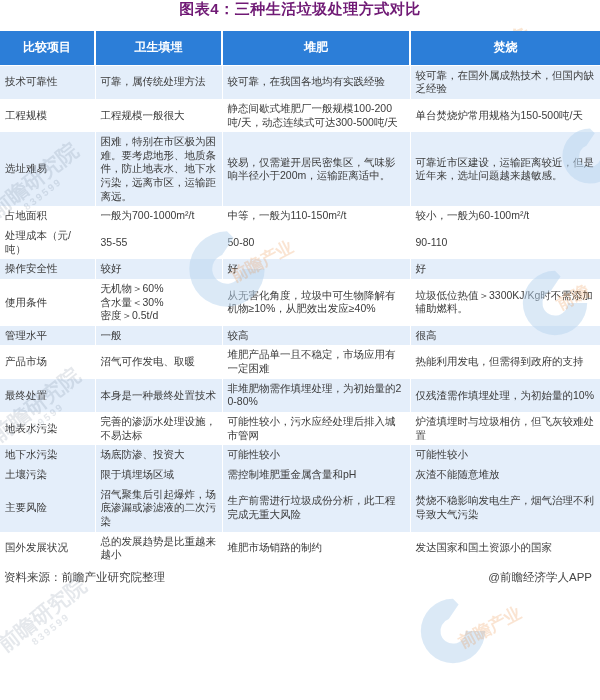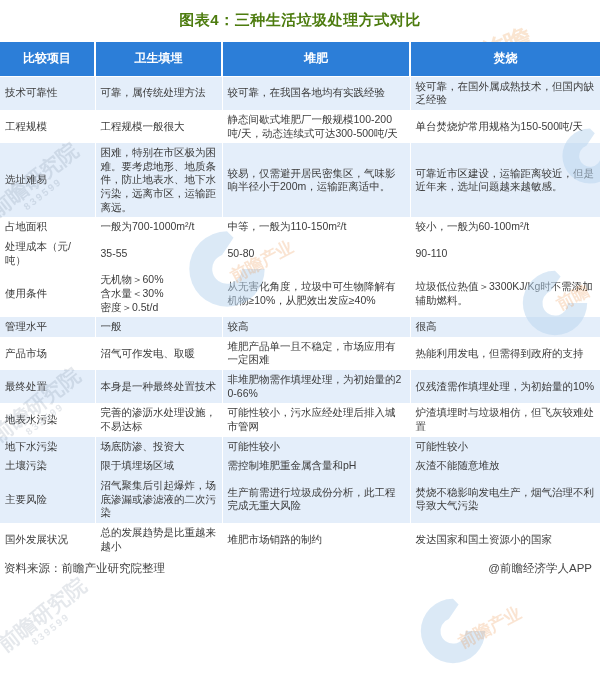--- a/index.html
+++ b/index.html
@@ -1,20 +1,20 @@
 <!DOCTYPE html>
 <html><head>
 <meta charset="utf-8">
 <style>
   html,body{margin:0;padding:0;background:#fff;}
   body{font-family:"Liberation Sans",sans-serif;}
   .page{position:relative;width:600px;height:700px;background:#fff;overflow:hidden;}
 
-  .title{position:relative;z-index:2;text-align:center;padding-top:11px;
-         font-size:15px;font-weight:bold;color:#4d7c0f;letter-spacing:.5px;}
+  .title{position:relative;z-index:2;text-align:center;
+         font-size:15px;font-weight:bold;color:#701a75;letter-spacing:.5px;}
 
   table.cmp{position:relative;z-index:1;width:600px;margin-top:12px;
             border-collapse:collapse;table-layout:fixed;background:#fff;}
   table.cmp th,table.cmp td{
     font-size:10.5px;line-height:1.3;color:#3b3b3b;font-weight:normal;
     text-align:left;vertical-align:middle;padding:3px 5px 3px 5px;
     white-space:pre-line;word-break:break-all;
     border-left:1px solid #fff;
   }
   table.cmp col.c1{width:95px;} table.cmp col.c2{width:127px;}
@@ -90,20 +90,26 @@
           <td>一般为700-1000m²/t</td>
           <td>中等，一般为110-150m²/t</td>
           <td>较小，一般为60-100m²/t</td>
         </tr>
         <tr>
           <th>处理成本（元/吨）</th>
           <td>35-55</td>
           <td>50-80</td>
           <td>90-110</td>
         </tr>
+        <tr class="stripe">
+          <th>操作安全性</th>
+          <td>较好</td>
+          <td>好</td>
+          <td>好</td>
+        </tr>
         <tr>
           <th>使用条件</th>
           <td>无机物＞60%
 含水量＜30%
 密度＞0.5t/d</td>
           <td>从无害化角度，垃圾中可生物降解有机物≥10%，从肥效出发应≥40%</td>
           <td>垃圾低位热值＞3300KJ/Kg时不需添加辅助燃料。</td>
         </tr>
         <tr class="stripe">
           <th>管理水平</th>
@@ -113,21 +119,21 @@
         </tr>
         <tr>
           <th>产品市场</th>
           <td>沼气可作发电、取暖</td>
           <td>堆肥产品单一且不稳定，市场应用有一定困难</td>
           <td>热能利用发电，但需得到政府的支持</td>
         </tr>
         <tr class="stripe">
           <th>最终处置</th>
           <td>本身是一种最终处置技术</td>
-          <td>非堆肥物需作填埋处理，为初始量的20-66%</td>
+          <td>非堆肥物需作填埋处理，为初始量的20-80%</td>
           <td>仅残渣需作填埋处理，为初始量的10%</td>
         </tr>
         <tr>
           <th>地表水污染</th>
           <td>完善的渗沥水处理设施，不易达标</td>
           <td>可能性较小，污水应经处理后排入城市管网</td>
           <td>炉渣填埋时与垃圾相仿，但飞灰较难处置</td>
         </tr>
         <tr class="stripe">
           <th>地下水污染</th>

